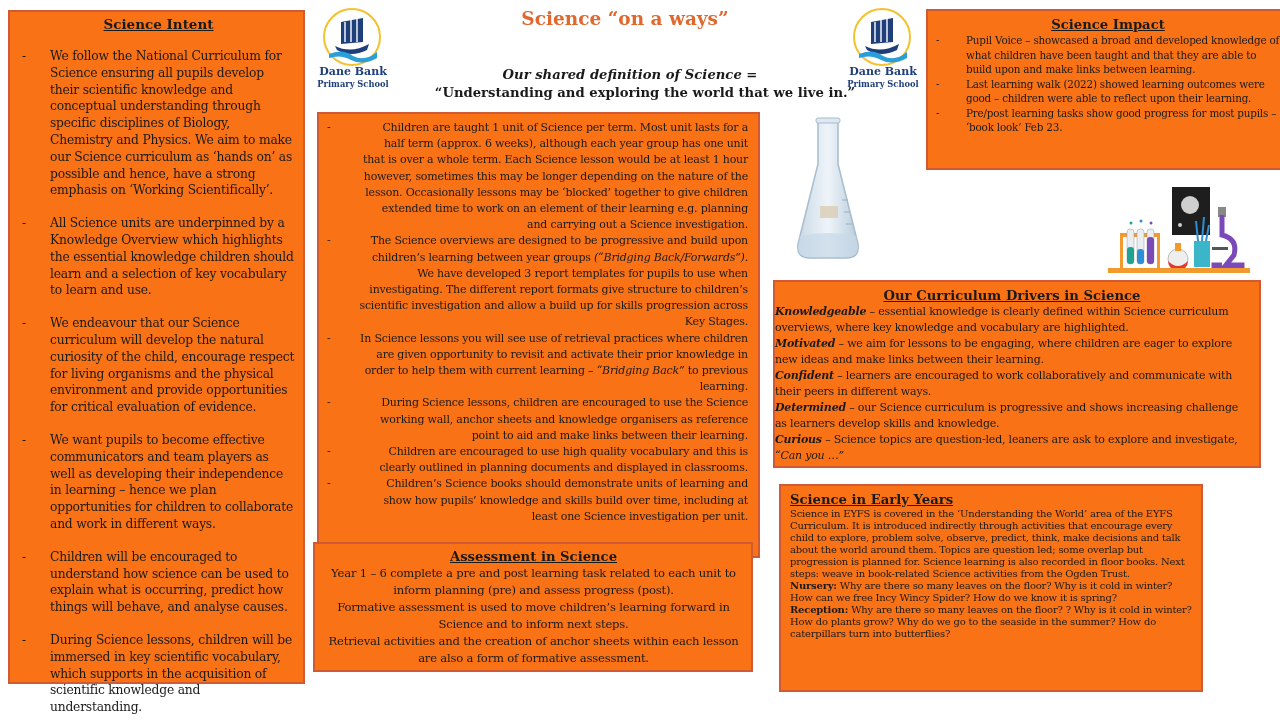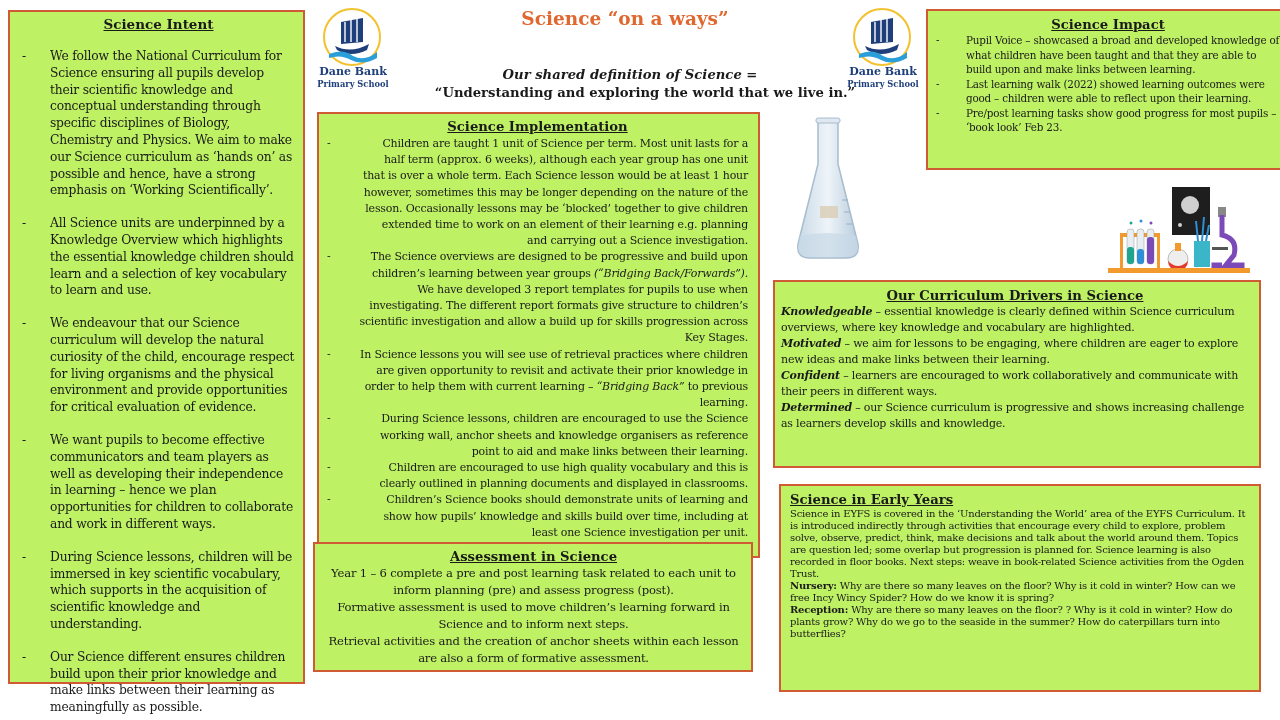--- a/index.html
+++ b/index.html
@@ -1,18 +1,18 @@
 <!DOCTYPE html>
 <html><head>
 <meta charset="utf-8">
 <style>
   html, body { margin:0; padding:0; }
   body { width:1280px; height:720px; background:#ffffff; position:relative; overflow:hidden;
          font-family:"DejaVu Serif","Liberation Serif",serif; color:#1a1a1a; }
-  .box { position:absolute; border:2px solid #d05a33; background:#bef264; box-sizing:border-box; }
+  .box { position:absolute; border:2px solid #d05a33; background:#f97316; box-sizing:border-box; }
   .heading { font-weight:bold; text-decoration:underline; font-size:13.2px; line-height:16px; }
   .center { text-align:center; }
   ul.dash { list-style:none; margin:0; padding:0; }
   ul.dash li { position:relative; padding-left:28px; }
   ul.dash li::before { content:"-"; position:absolute; left:0; top:0; }
   .txt { letter-spacing:-0.2px; }
 
   
   #intent { left:8px; top:10px; width:297px; height:674px; padding:4px 8px 0 12px; }
   #intent .heading { font-size:13.5px; margin-bottom:1px; }
@@ -41,26 +41,26 @@
   
   #assess { left:313px; top:542px; width:440px; height:130px; padding:5px 8px 16px 9px;text-align:center; }
   #assess .body { font-size:11.6px; line-height:17px; }
 
   
   #impact { left:926px; top:9px; width:364px; height:161px; padding:6px 8px 0 8px; }
   #impact ul { font-size:10.4px; line-height:14.5px; }
   #impact ul li { padding-left:30px; }
 
   
-  #drivers { left:773px; top:280px; width:488px; height:188px; padding:6px 10px 0 6px; }
+  #drivers { left:773px; top:280px; width:488px; height:188px; padding:6px 10px 0 0; }
   #drivers .body { font-size:11px; line-height:16px; }
   #drivers b { font-weight:bold;font-style:italic; }
 
   
-  #eyfs { left:779px; top:484px; width:482px; height:208px; padding:6px 8px 0 9px; }
+  #eyfs { left:779px; top:484px; width:424px; height:208px; padding:6px 8px 0 9px; }
   #eyfs .body { font-size:10px; line-height:12px; }
 
   .img { position:absolute; }
 </style>
 </head>
 <body>
 
 <div id="title">Science “on a ways”</div>
 <div id="def-label">Our shared definition of Science  =</div>
 <div id="def-quote">“Understanding and exploring the world that we live in.”</div>
@@ -88,27 +88,27 @@
   <div class="sub">Primary School</div>
 </div>
 
 <div class="box" id="intent">
   <div class="heading center">Science Intent</div>
   <ul class="dash txt">
     <li>We follow the National Curriculum for Science ensuring all pupils develop their scientific knowledge and conceptual understanding through specific disciplines of Biology, Chemistry and Physics. We aim to make our Science curriculum as ‘hands on’ as possible and hence, have a strong emphasis on ‘Working Scientifically’.</li>
     <li>All Science units are underpinned by a Knowledge Overview which highlights the essential knowledge children should learn and a selection of key vocabulary to learn and use.</li>
     <li>We endeavour that our Science curriculum will develop the natural curiosity of the child, encourage respect for living organisms and the physical environment and provide opportunities for critical evaluation of evidence.</li>
     <li>We want pupils to become effective communicators and team players as well as developing their independence in learning – hence we plan opportunities for children to collaborate and work in different ways.</li>
+    <li>Children will be encouraged to understand how science can be used to explain what is occurring, predict how things will behave, and analyse causes.</li>
     <li>During Science lessons, children will be immersed in key scientific vocabulary, which supports in the acquisition of scientific knowledge and understanding.</li>
     <li>Our Science different ensures children build upon their prior knowledge and make links between their learning as meaningfully as possible.</li>
   </ul>
 </div>
 
 <div class="box" id="impl">
-  <div class="heading center">Science Implementation</div>
   <ul class="dash txt">
     <li>Children are taught  1 unit of Science per term.  Most unit lasts for a half term  (approx.  6 weeks), although  each year group  has one unit that  is over a whole term. Each  Science lesson would be at least 1 hour however,  sometimes this may be longer  depending  on the nature  of the lesson. Occasionally lessons may be ‘blocked’ together to give children extended  time to work on an element  of their learning  e.g. planning  and  carrying out a Science investigation.</li>
     <li><span>The Science overviews are designed to be progressive and build upon children’s learning  between  year groups </span><i>(“Bridging Back/Forwards”).</i><span> We have developed 3 report templates  for pupils to use when  investigating.  The different  report formats give structure  to children’s scientific investigation  and allow a build up for skills progression  across Key Stages.</span></li>
     <li><span>In Science lessons you will see use of retrieval  practices  where children are given  opportunity  to revisit and activate their prior knowledge  in order to help them with current  learning – </span><i>“Bridging Back”</i><span> to previous learning.</span></li>
     <li>During Science  lessons, children are encouraged  to use the Science working  wall, anchor  sheets  and  knowledge  organisers  as reference point to aid and make links between  their  learning.</li>
     <li>Children  are encouraged  to use high quality vocabulary and this is clearly outlined  in planning  documents  and displayed in classrooms.</li>
     <li>Children’s  Science books should demonstrate  units of learning  and show how pupils’ knowledge  and  skills build over time,  including at least one Science investigation  per  unit.</li>
   </ul>
 </div>
 
@@ -172,20 +172,21 @@
   <rect x="0" y="83" width="142" height="5" fill="#f29a2e"></rect>
 </svg>
 
 <div class="box" id="drivers">
   <div class="heading center">Our Curriculum  Drivers  in Science</div>
   <div class="body txt">
     <div><b>Knowledgeable</b><span> – essential  knowledge  is clearly defined  within Science curriculum overviews, where  key knowledge  and  vocabulary  are  highlighted.</span></div>
     <div><b>Motivated</b><span> – we aim for lessons to be engaging,  where  children are  eager  to explore  new ideas and make links between  their  learning.</span></div>
     <div><b>Confident</b><span> – learners  are encouraged  to work collaboratively and communicate with their peers  in different  ways.</span></div>
     <div><b>Determined</b><span> – our Science curriculum is progressive and  shows increasing challenge  as learners  develop skills and knowledge.</span></div>
+    <div><b>Curious</b><span> – Science  topics are question-led,  leaners are  ask to explore  and investigate,  </span><i>“Can you …”</i></div>
   </div>
 </div>
 
 <div class="box" id="eyfs">
   <div class="heading">Science in Early Years</div>
   <div class="body txt">
     <div>Science in EYFS  is covered in the ‘Understanding  the World’ area  of the EYFS Curriculum.  It is introduced  indirectly through  activities that  encourage  every child  to explore,  problem solve, observe, predict,  think, make  decisions and  talk about  the world  around  them.  Topics are question led; some  overlap but progression  is planned  for. Science learning  is also recorded  in floor books.  Next steps:  weave  in book-related  Science  activities from the  Ogden Trust.</div>
     <div><b>Nursery:</b><span> Why are  there  so many  leaves on the floor? Why is it cold in winter? How can we free  Incy Wincy Spider?  How do we know it is spring?</span></div>
     <div><b>Reception:</b><span> Why are there  so many  leaves  on the floor? ? Why is it cold in winter?  How do plants  grow?  Why do we go to the  seaside in the summer?  How do caterpillars  turn  into butterflies?</span></div>
   </div>

